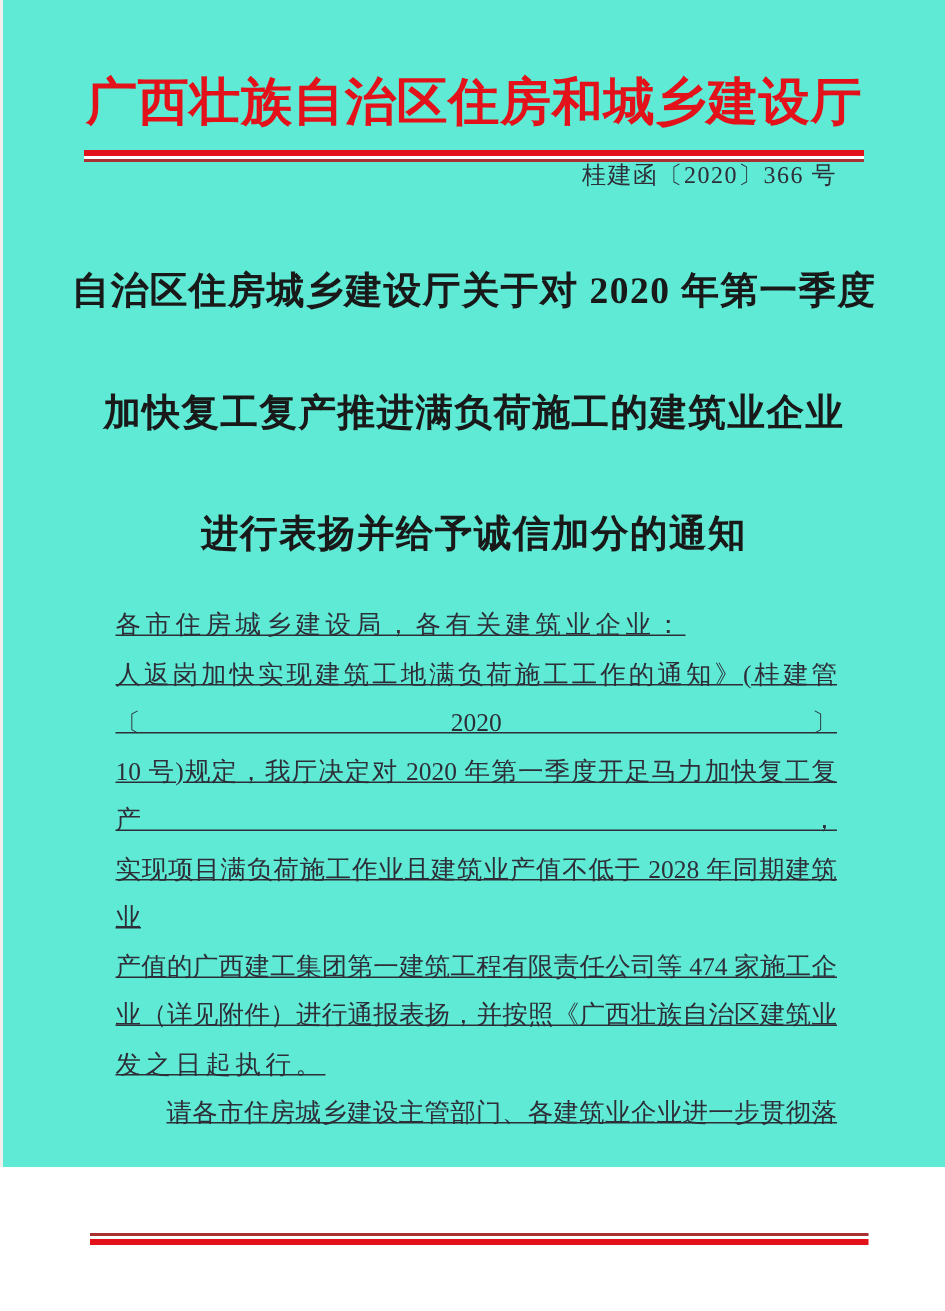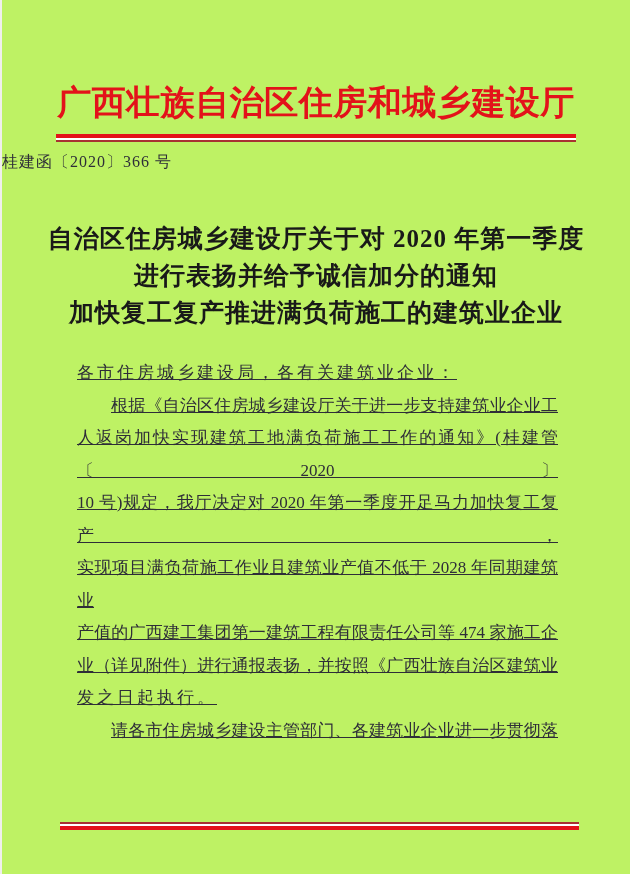--- a/index.html
+++ b/index.html
@@ -4,56 +4,57 @@
 <style>
   * { margin: 0; padding: 0; box-sizing: border-box; }
   html, body { background: #ffffff; }
   body {
     width: 630px; height: 874px;
     font-family: "Liberation Serif", "DejaVu Serif", serif;
     overflow: hidden;
   }
   .page {
     position: relative;
-    width: 630px; height: 874px;
-    background: #bef264;
-    padding-top: 82px;
+    width: 630px; height: 778px;
+    background: #5eead4;
+    padding-top: 48px;
     border-left: 2px solid #f0efed; 
   }
   .agency {
     text-align: center;
     color: #e3121a;
     font-size: 34px;
     font-weight: bold;
     line-height: 42px;
     letter-spacing: 0.5px;
     white-space: nowrap;
   }
   .rule { width: 520px; margin: 0 auto; }
   .rule-top { margin-top: 10px; }
   .rule-top .r-thick { height: 4px; background: #e3121a; }
   .rule-top .r-gap   { height: 2px; background: #ffffff; }
   .rule-top .r-thin  { height: 2px; background: #a83232; }
   .docnum {
-    margin-top: 10px;
+    margin-top: 0;
     padding-right: 72px;
+    text-align: right;
     font-size: 16px;
     line-height: 20px;
     color: #2e2e38;
     letter-spacing: 1px;
   }
   .title {
     margin-top: 48px;
     text-align: center;
     font-size: 25px;
     font-weight: bold;
     color: #191919;
     letter-spacing: 1px;
   }
-  .title .t-line { line-height: 37px; white-space: nowrap; }
+  .title .t-line { line-height: 37px; white-space: nowrap; margin-top: 44px; }
   .docbody {
     margin-top: 26px;
     padding-left: 75px;
     padding-right: 72px;
     font-size: 17px;
     color: #2e2e38;
   }
   .line {
     line-height: 32.5px;
     letter-spacing: 3px;
@@ -82,27 +83,26 @@
   <div class="rule rule-top">
     <div class="r-thick"></div>
     <div class="r-gap"></div>
     <div class="r-thin"></div>
   </div>
 
   <div class="docnum">桂建函〔2020〕366 号</div>
 
   <div class="title">
     <div class="t-line">自治区住房城乡建设厅关于对 2020 年第一季度</div>
+    <div class="t-line">加快复工复产推进满负荷施工的建筑业企业</div>
     <div class="t-line">进行表扬并给予诚信加分的通知</div>
-    <div class="t-line">加快复工复产推进满负荷施工的建筑业企业</div>
   </div>
 
   <div class="docbody">
     <div class="line">各市住房城乡建设局，各有关建筑业企业：</div>
-    <div class="line jl ind">根据《自治区住房城乡建设厅关于进一步支持建筑业企业工</div>
     <div class="line jl">人返岗加快实现建筑工地满负荷施工工作的通知》(桂建管〔2020〕</div>
     <div class="line jl">10 号)规定，我厅决定对 2020 年第一季度开足马力加快复工复产，</div>
     <div class="line jl">实现项目满负荷施工作业且建筑业产值不低于 2028 年同期建筑业</div>
     <div class="line jl">产值的广西建工集团第一建筑工程有限责任公司等 474 家施工企</div>
     <div class="line jl">业（详见附件）进行通报表扬，并按照《广西壮族自治区建筑业</div>
     <div class="line">发之日起执行。</div>
     <div class="line jl ind">请各市住房城乡建设主管部门、各建筑业企业进一步贯彻落</div>
 
   </div>
 

